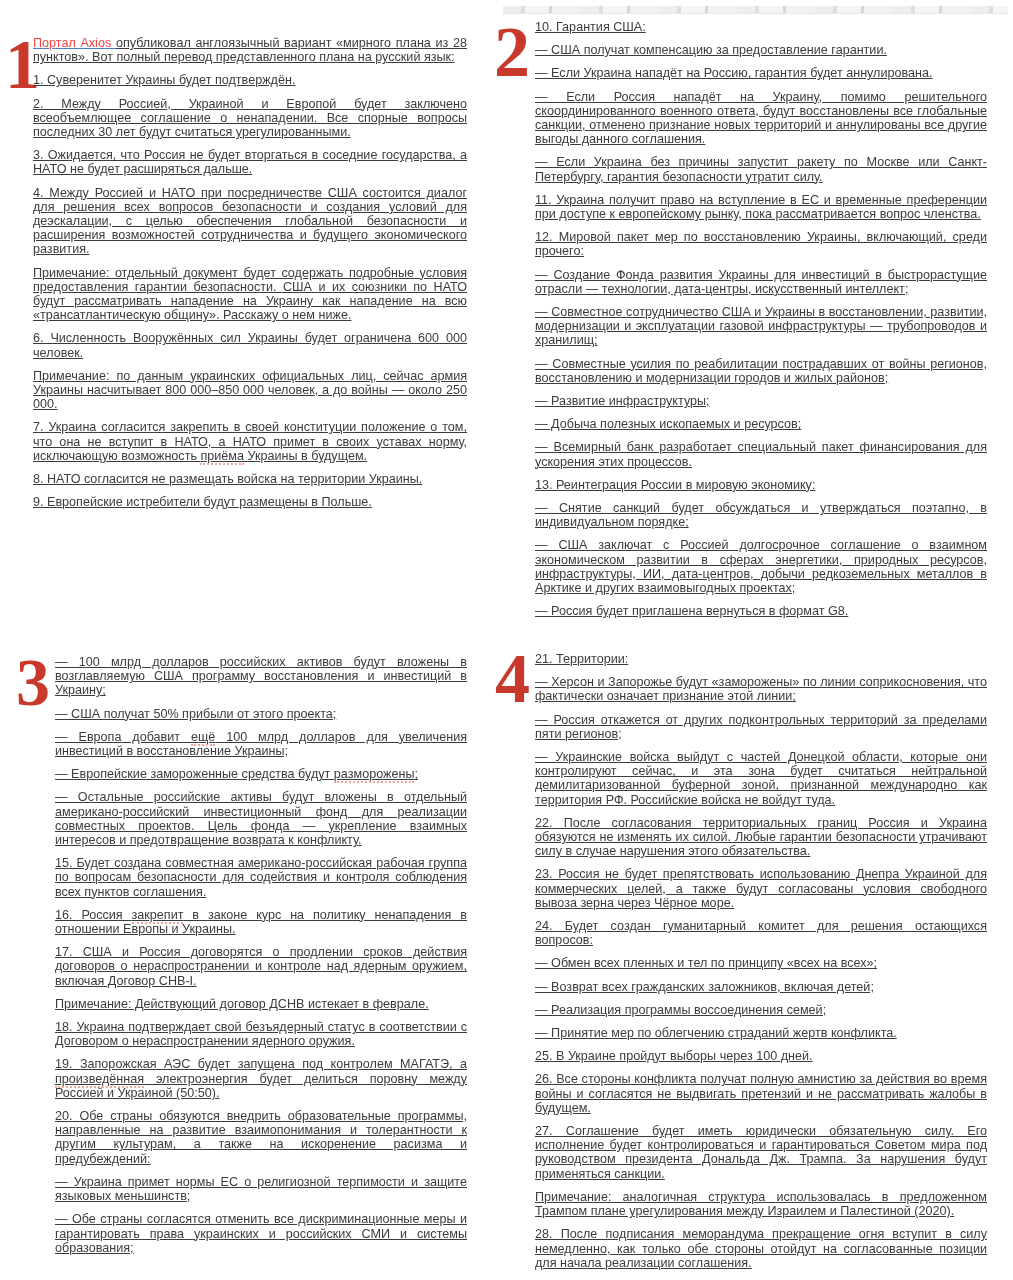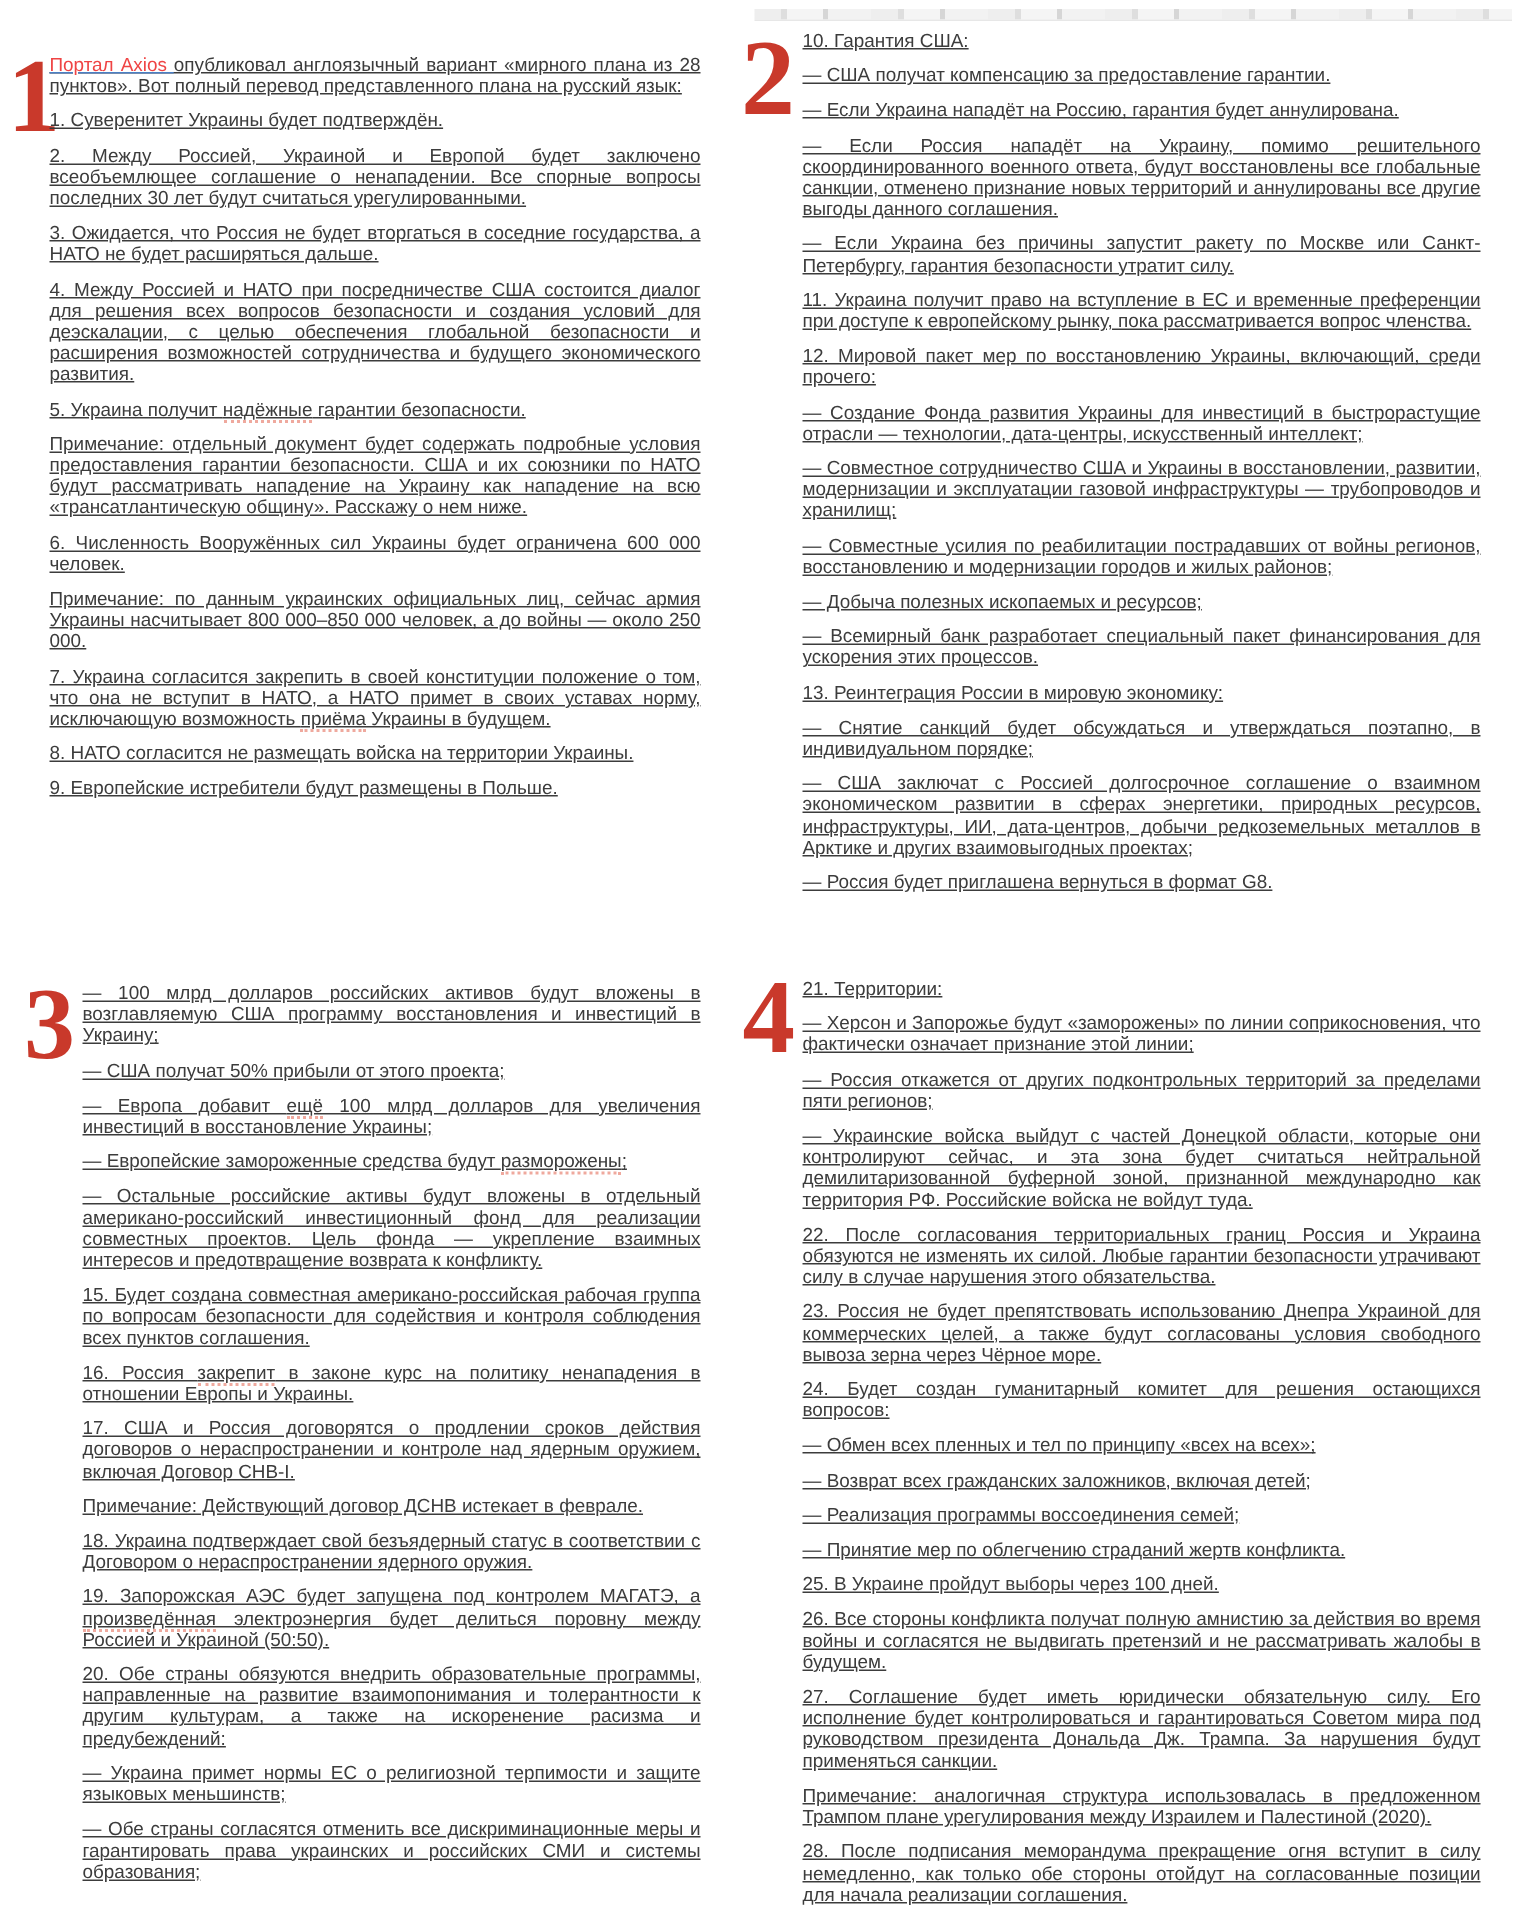--- a/index.html
+++ b/index.html
@@ -52,39 +52,39 @@
   <div class="qnum n2">2</div>
   <div class="qnum n3">3</div>
   <div class="qnum n4">4</div>
 
   <div class="col q1">
       <p><a href="#" class="link">Портал Axios </a><span>опубликовал англоязычный вариант «мирного плана из 28 пунктов». Вот полный перевод представленного плана на русский язык:</span></p>
       <p><span>1. Суверенитет Украины будет подтверждён.</span></p>
       <p><span>2. Между Россией, Украиной и Европой будет заключено всеобъемлющее соглашение о ненападении. Все спорные вопросы последних 30 лет будут считаться урегулированными.</span></p>
       <p><span>3. Ожидается, что Россия не будет вторгаться в соседние государства, а НАТО не будет расширяться дальше.</span></p>
       <p><span>4. Между Россией и НАТО при посредничестве США состоится диалог для решения всех вопросов безопасности и создания условий для деэскалации, с целью обеспечения глобальной безопасности и расширения возможностей сотрудничества и будущего экономического развития.</span></p>
-      <p><span>5. Украина получит </span><span class="spell">надёжные</span><span> гарантии безопасности.</span></p>
       <p><span>Примечание: отдельный документ будет содержать подробные условия предоставления гарантии безопасности. США и их союзники по НАТО будут рассматривать нападение на Украину как нападение на всю «трансатлантическую общину». Расскажу о нем ниже.</span></p>
       <p><span>6. Численность Вооружённых сил Украины будет ограничена 600 000 человек.</span></p>
       <p><span>Примечание: по данным украинских официальных лиц, сейчас армия Украины насчитывает 800 000–850 000 человек, а до войны — около 250 000.</span></p>
       <p><span>7. Украина согласится закрепить в своей конституции положение о том, что она не вступит в НАТО, а НАТО примет в своих уставах норму, исключающую возможность </span><span class="spell">приёма</span><span> Украины в будущем.</span></p>
       <p><span>8. НАТО согласится не размещать войска на территории Украины.</span></p>
       <p><span>9. Европейские истребители будут размещены в Польше.</span></p>
     </div>
   <div class="col q2">
       <p><span>10. Гарантия США:</span></p>
       <p><span>— США получат компенсацию за предоставление гарантии.</span></p>
       <p><span>— Если Украина нападёт на Россию, гарантия будет аннулирована.</span></p>
       <p><span>— Если Россия нападёт на Украину, помимо решительного скоординированного военного ответа, будут восстановлены все глобальные санкции, отменено признание новых территорий и аннулированы все другие выгоды данного соглашения.</span></p>
       <p><span>— Если Украина без причины запустит ракету по Москве или Санкт-Петербургу, гарантия безопасности утратит силу.</span></p>
       <p><span>11. Украина получит право на вступление в ЕС и временные преференции при доступе к европейскому рынку, пока рассматривается вопрос членства.</span></p>
       <p><span>12. Мировой пакет мер по восстановлению Украины, включающий, среди прочего:</span></p>
       <p><span>— Создание Фонда развития Украины для инвестиций в быстрорастущие отрасли — технологии, дата-центры, искусственный интеллект;</span></p>
       <p><span>— Совместное сотрудничество США и Украины в восстановлении, развитии, модернизации и эксплуатации газовой инфраструктуры — трубопроводов и хранилищ;</span></p>
       <p><span>— Совместные усилия по реабилитации пострадавших от войны регионов, восстановлению и модернизации городов и жилых районов;</span></p>
+      <p><span>— Развитие инфраструктуры;</span></p>
       <p><span>— Добыча полезных ископаемых и ресурсов;</span></p>
       <p><span>— Всемирный банк разработает специальный пакет финансирования для ускорения этих процессов.</span></p>
       <p><span>13. Реинтеграция России в мировую экономику:</span></p>
       <p><span>— Снятие санкций будет обсуждаться и утверждаться поэтапно, в индивидуальном порядке;</span></p>
       <p><span>— США заключат с Россией долгосрочное соглашение о взаимном экономическом развитии в сферах энергетики, природных ресурсов, инфраструктуры, ИИ, дата-центров, добычи редкоземельных металлов в Арктике и других взаимовыгодных проектах;</span></p>
       <p><span>— Россия будет приглашена вернуться в формат G8.</span></p>
     </div>
   <div class="col q3">
       <p><span>— 100 млрд долларов российских активов будут вложены в возглавляемую США программу восстановления и инвестиций в Украину;</span></p>
       <p><span>— США получат 50% прибыли от этого проекта;</span></p>

